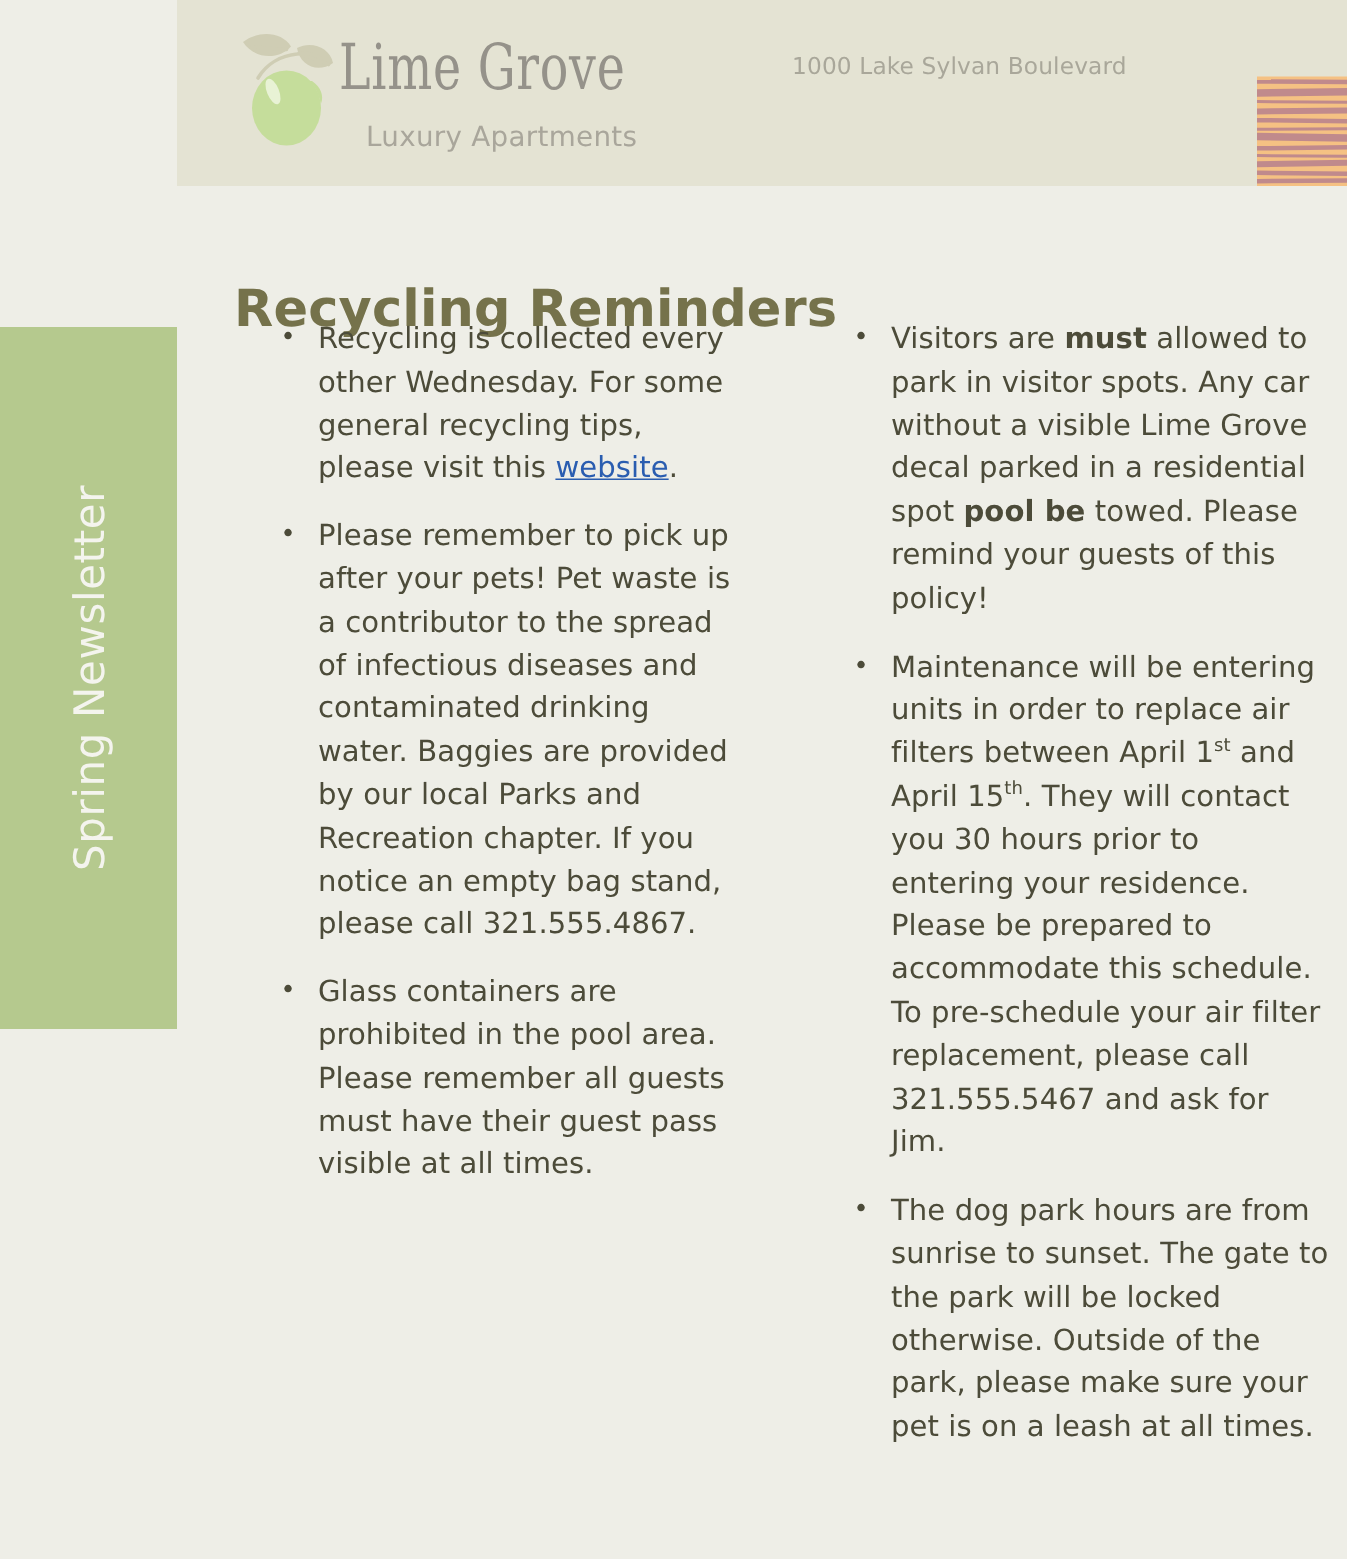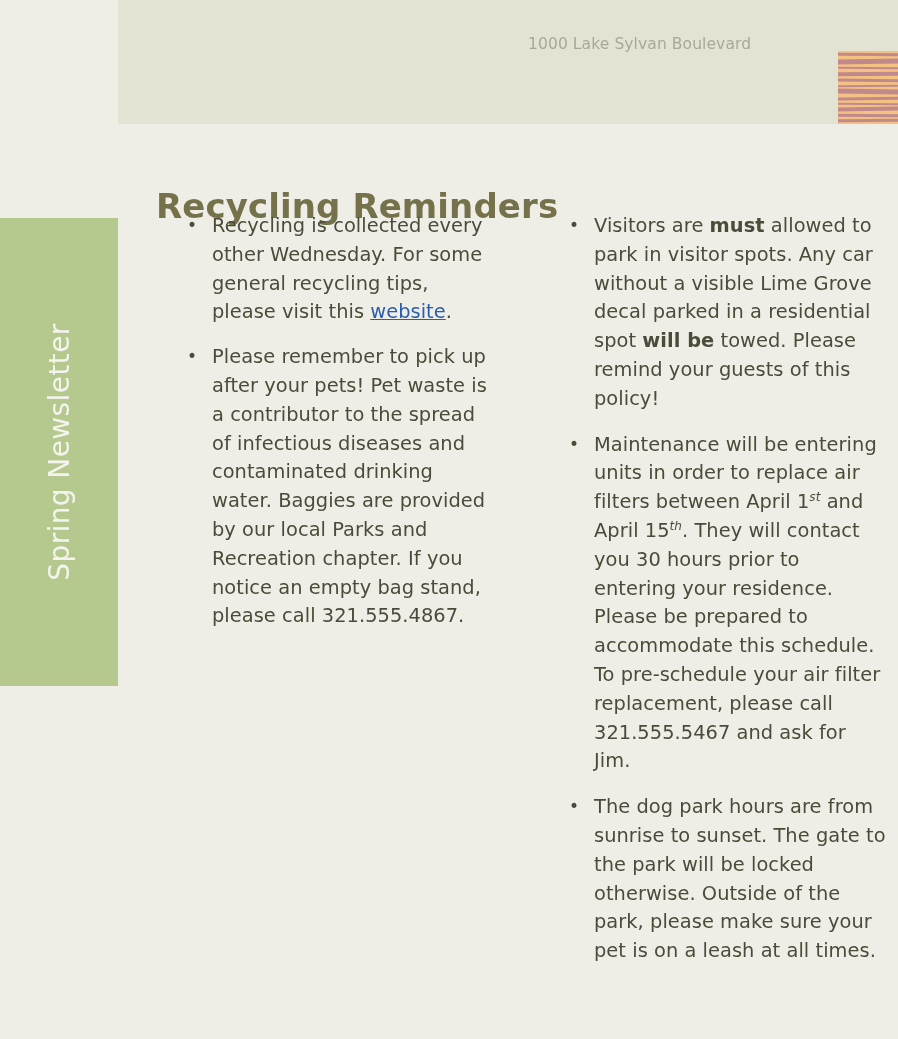--- a/index.html
+++ b/index.html
@@ -175,28 +175,49 @@
   }
   .link {
     color: #2a5db0;
     text-decoration: underline;
   }
   b { font-weight: bold; }
   sup {
     font-size: 0.62em;
     vertical-align: super;
     line-height: 0;
-    font-style: italic;
   }
 </style>
 </head>
 <body>
 
 <div class="header-band">
 
+  <div class="logo-block">
+    <div class="logo-mark">
+      <svg viewBox="0 0 72 82" width="72" height="82" aria-hidden="true">
+        <g fill="#cfcdb4">
+          <path d="M4 10 C14 2, 30 3, 36 13 C28 22, 12 22, 4 10 Z"></path>
+          <path d="M40 14 C50 9, 62 14, 64 24 C54 31, 42 26, 40 14 Z"></path>
+        </g>
+        <g stroke="#cfcdb4" stroke-width="2.4" fill="none" stroke-linecap="round">
+          <path d="M10 13 C18 14, 26 15, 33 15"></path>
+          <path d="M45 19 C51 21, 57 23, 61 25"></path>
+          <path d="M14 34 C20 24, 30 19, 40 18 C46 17, 52 18, 56 21"></path>
+        </g>
+        <ellipse cx="33" cy="54" rx="23" ry="25" fill="#c5dd9b"></ellipse>
+        <path d="M50 36 C56 40, 58 46, 56 51 C54 44, 52 39, 48 36 Z" fill="#c5dd9b"></path>
+        <ellipse cx="24" cy="43" rx="4" ry="9" transform="rotate(-22 24 43)" fill="#e8f2d5"></ellipse>
+      </svg>
+    </div>
+    <div class="logo-text">
+      <div class="logo-name">Lime Grove</div>
+      <div class="logo-tagline">Luxury Apartments</div>
+    </div>
+  </div>
 
   <div class="address">
     <div>1000 Lake Sylvan Boulevard</div>
   </div>
 </div>
 
 <div class="stripe-block" id="stripeBlock" style="background: rgb(245, 193, 131);">
     <div class="s" style="top: 2px; height: 3px; transform: rotate(0.4deg); background: rgb(192, 138, 140);"></div>
     <div class="s" style="top: 8px; height: 5px; transform: rotate(-0.8deg); background: rgb(192, 138, 140);"></div>
     <div class="s" style="top: 16px; height: 2px; transform: rotate(0.5deg); background: rgb(192, 138, 140);"></div>
@@ -215,22 +236,23 @@
   <div class="side-label">Spring Newsletter</div>
 </div>
 
 <h1 class="page-title">Recycling Reminders</h1>
 
 <div class="columns">
   <div class="col col-left">
     <ul class="bullets" id="leftList">
         <li><span>Recycling is collected every other Wednesday. For some general recycling tips, please visit this </span><a class="link" href="#">website</a><span>.</span></li>
         <li><span>Please remember to pick up after your pets! Pet waste is a contributor to the spread of infectious diseases and contaminated drinking water. Baggies are provided by our local Parks and Recreation chapter. If you notice an empty bag stand, please call 321.555.4867.</span></li>
+        <li><span>Glass containers are prohibited in the pool area. Please remember all guests must have their guest pass visible at all times.</span></li>
       </ul>
   </div>
   <div class="col col-right">
     <ul class="bullets" id="rightList">
-        <li><span>Visitors are </span><b>must</b><span> allowed to park in visitor spots. Any car without a visible Lime Grove decal parked in a residential spot </span><b>will be</b><span> towed. Please remind your guests of this policy!</span></li>
+        <li><span>Visitors are </span><b>must</b><span> allowed to park in visitor spots. Any car without a visible Lime Grove decal parked in a residential spot </span><b>pool be</b><span> towed. Please remind your guests of this policy!</span></li>
         <li><span>Maintenance will be entering units in order to replace air filters between April 1</span><sup>st</sup><span> and April 15</span><sup>th</sup><span>. They will contact you 30 hours prior to entering your residence. Please be prepared to accommodate this schedule. To pre-schedule your air filter replacement, please call 321.555.5467 and ask for Jim.</span></li>
         <li><span>The dog park hours are from sunrise to sunset. The gate to the park will be locked otherwise. Outside of the park, please make sure your pet is on a leash at all times.</span></li>
       </ul>
   </div>
 </div>
 
 </body></html>

